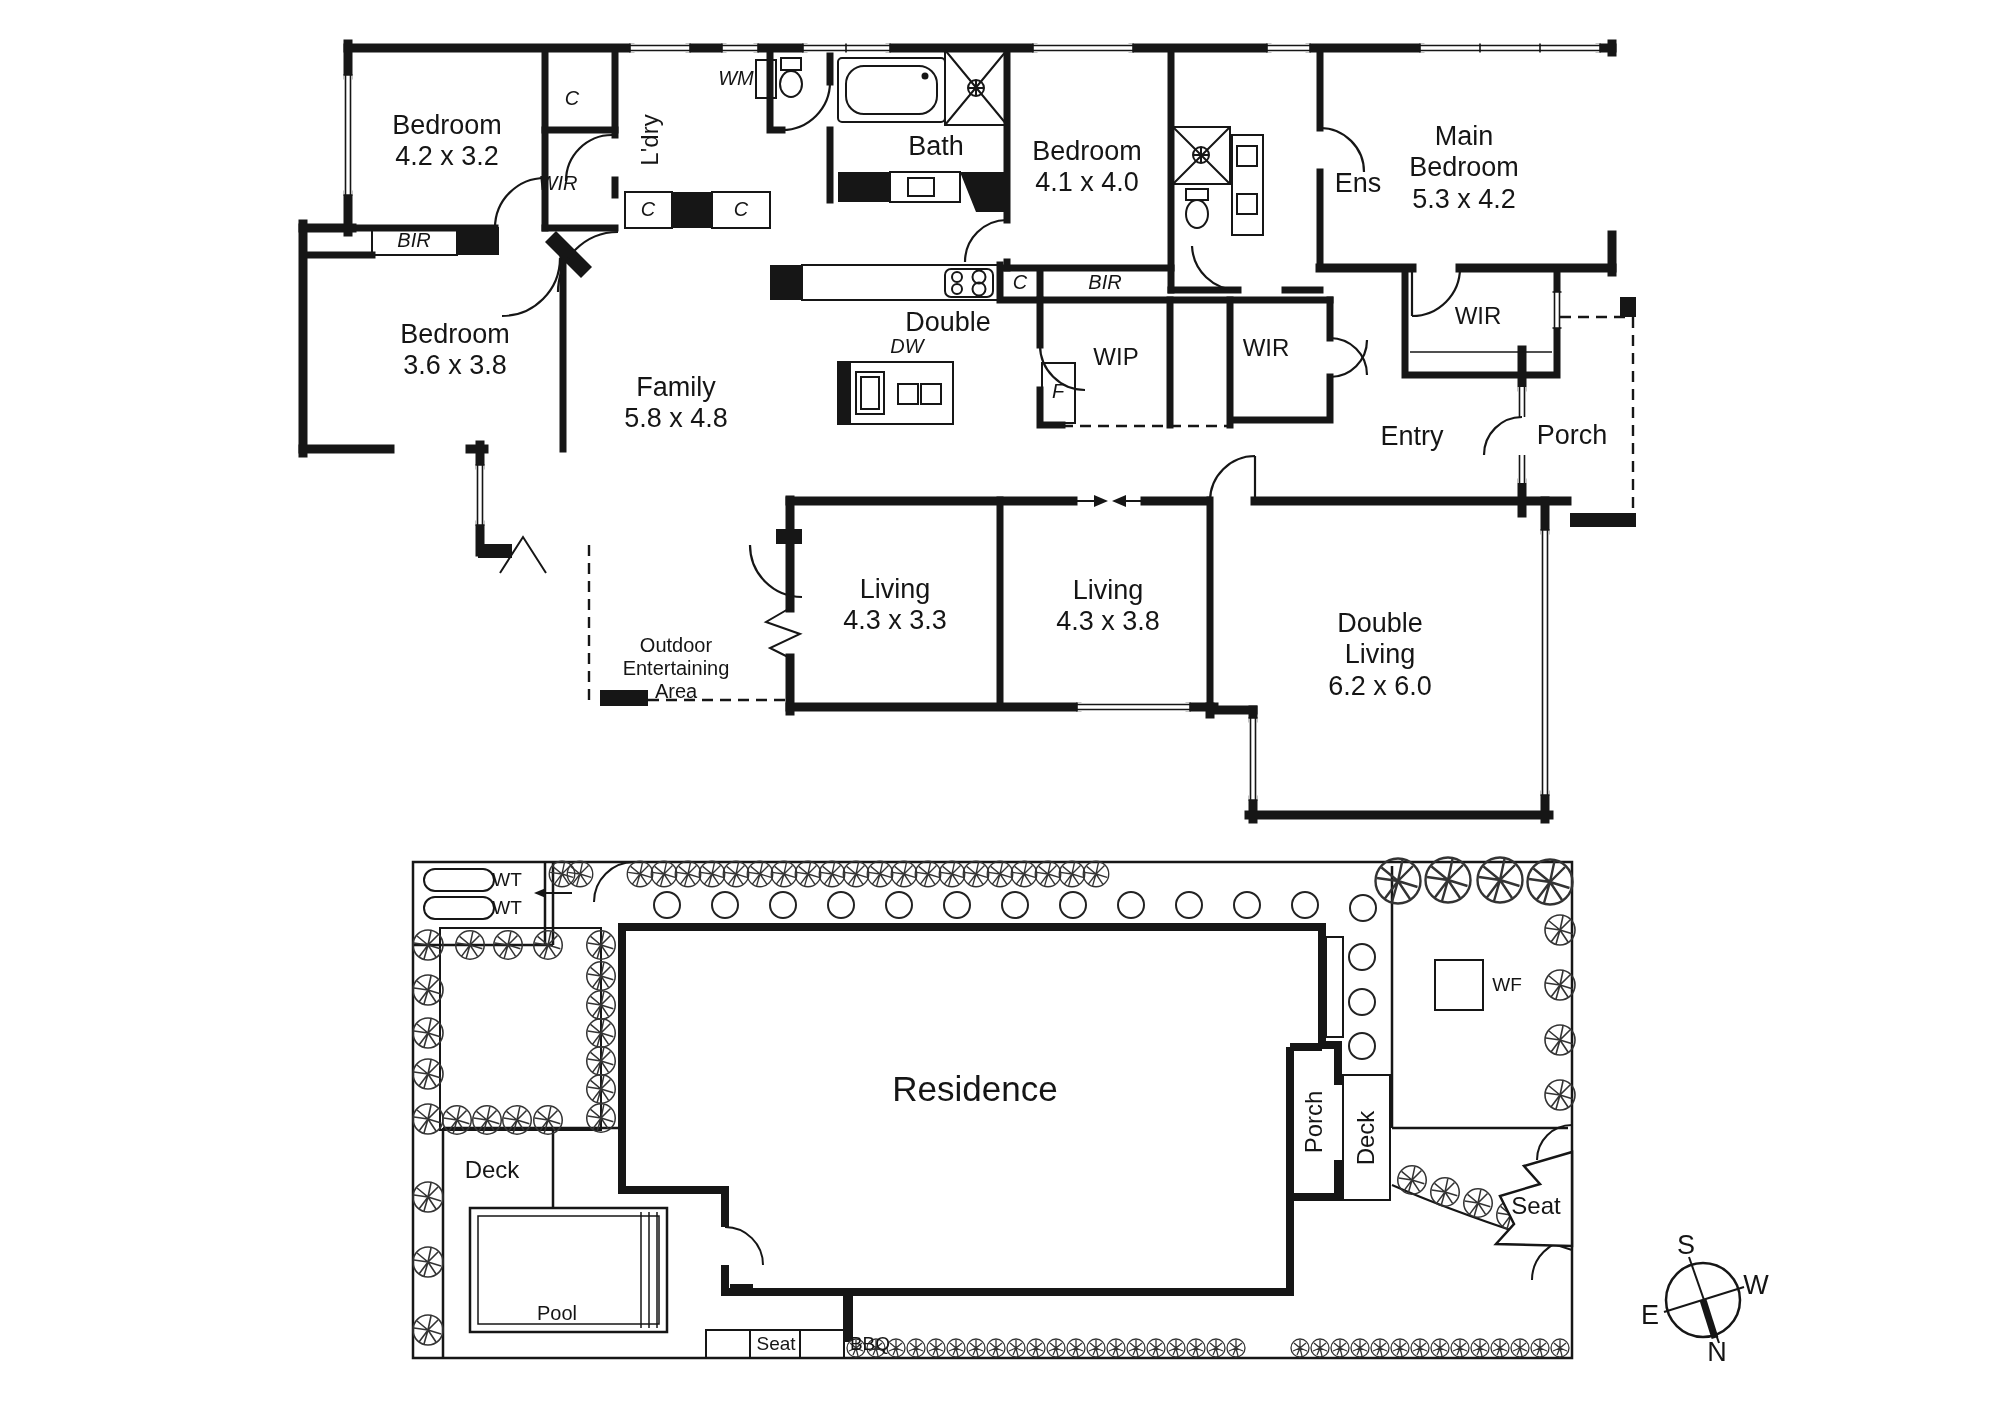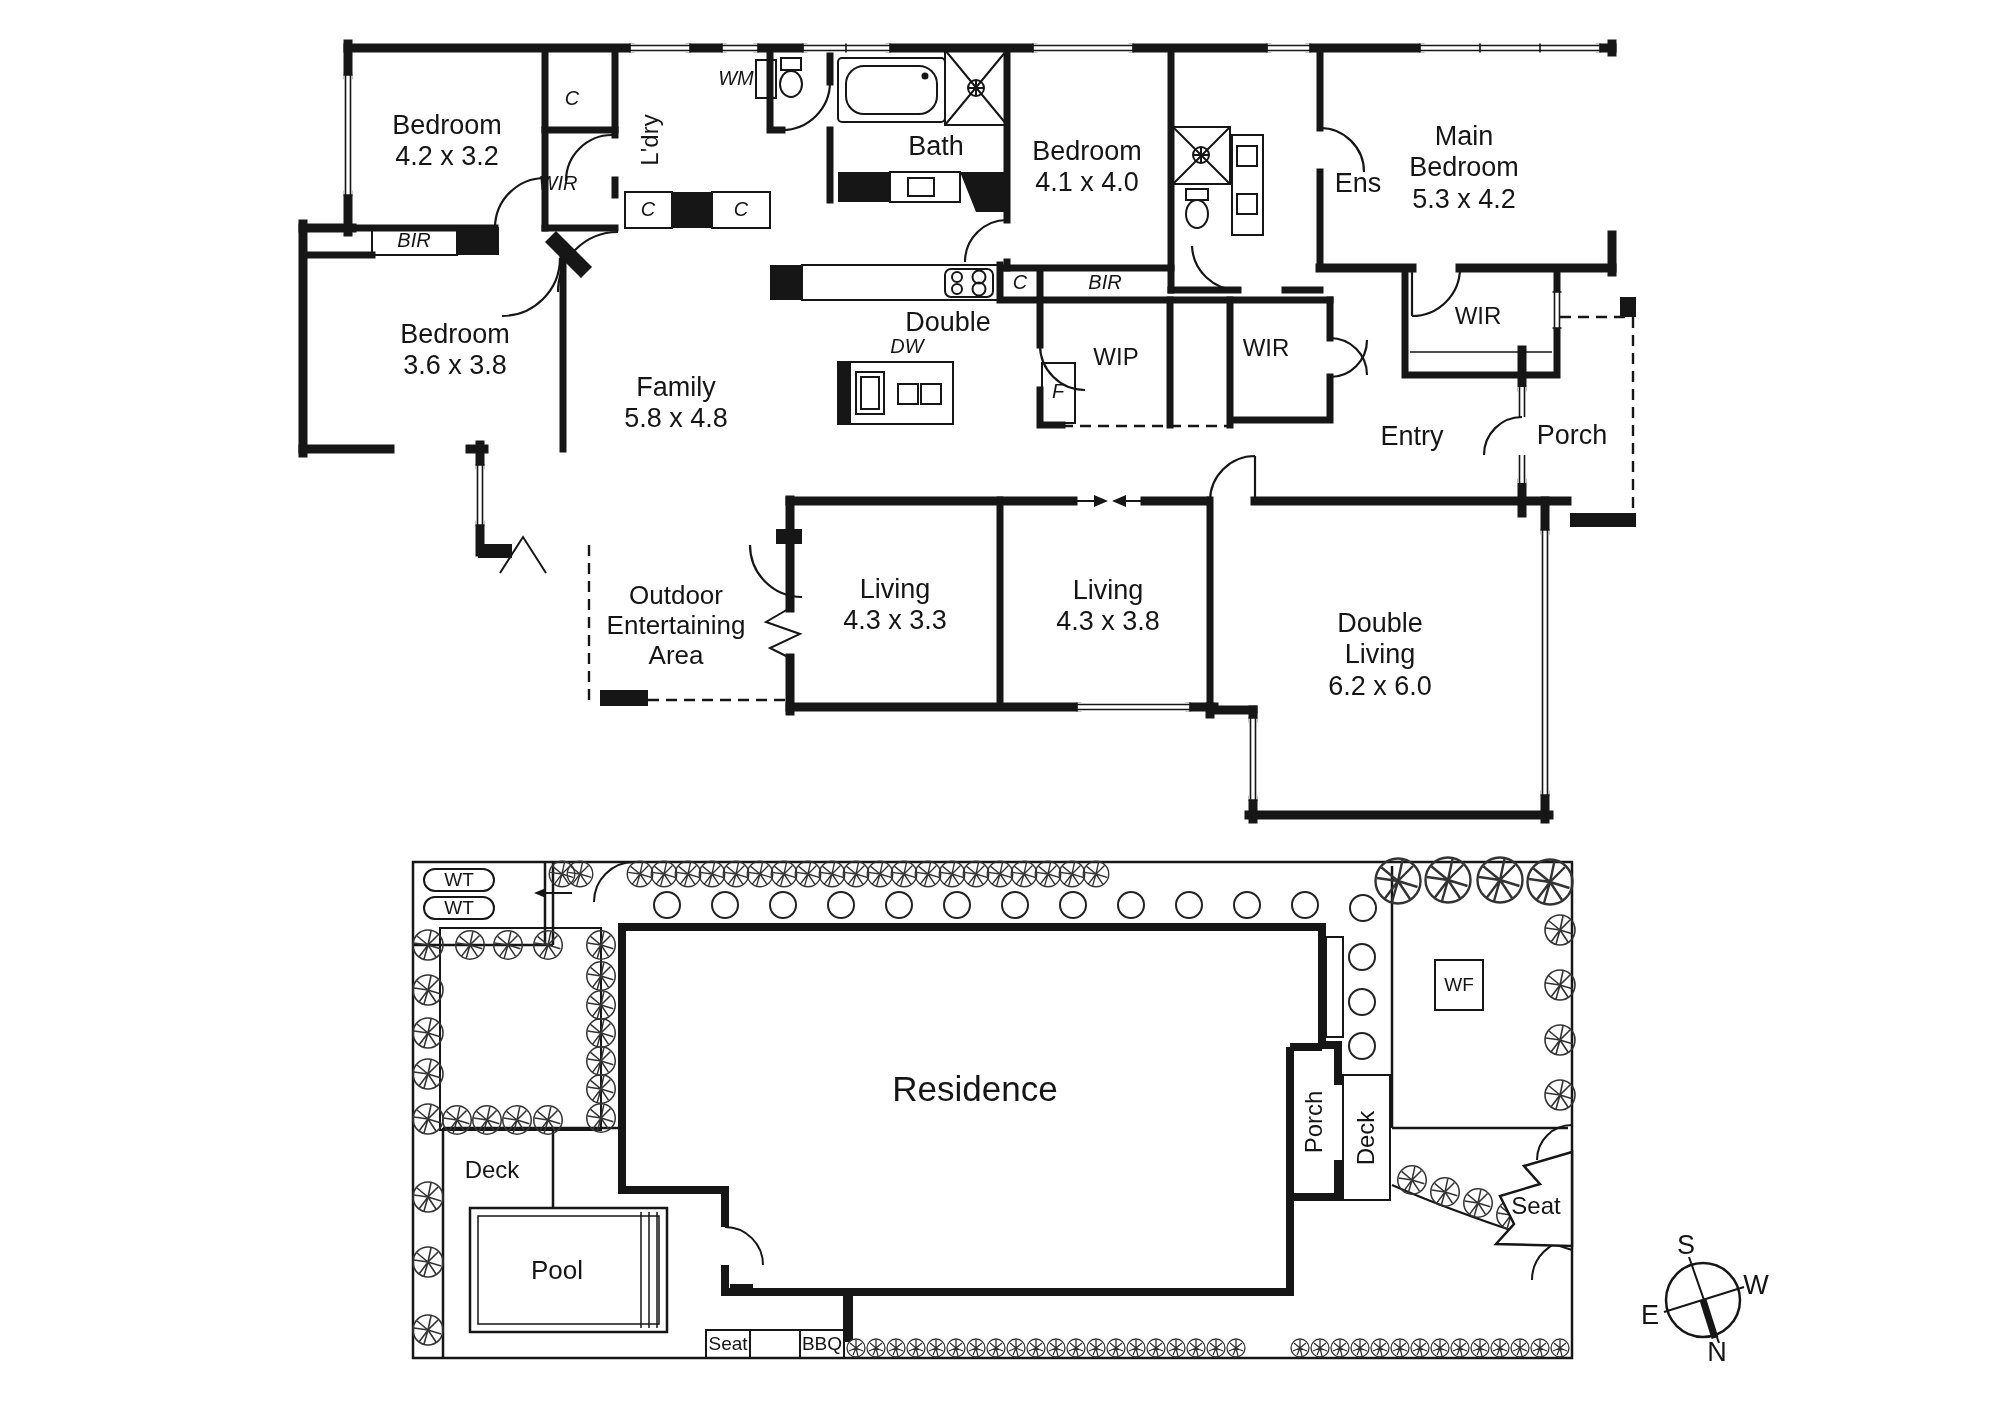--- a/index.html
+++ b/index.html
@@ -4,24 +4,24 @@
 <style>
   html,body{margin:0;padding:0;background:#ffffff;}
   .stage{position:relative;width:2000px;height:1413px;background:#fff;overflow:hidden;
          font-family:"Liberation Sans","DejaVu Sans",sans-serif;}
   svg{position:absolute;left:0;top:0;}
   .lbl{position:absolute;transform:translate(-50%,-50%);color:#151515;text-align:center;
        white-space:nowrap;line-height:1.16;}
   .vert{transform:translate(-50%,-50%) rotate(-90deg);}
   .f30{font-size:35px;}
   .f27{font-size:27px;}
-  .f26{font-size:26px;}
+  .f26{font-size:20px;margin-top:44px;}
   .f24{font-size:24px;}
   .f20{font-size:20px;font-style:italic;}
-  .f19{font-size:19px;}
+  .f19{font-size:19px;margin-left:48px;}
 </style>
 </head>
 <body>
 
 <div class="stage">
 
 <svg width="2000" height="1413" viewBox="0 0 2000 1413">
   <defs>
     <g id="tree" stroke="#333" stroke-width="1.6" fill="none">
       <circle r="15"></circle>

